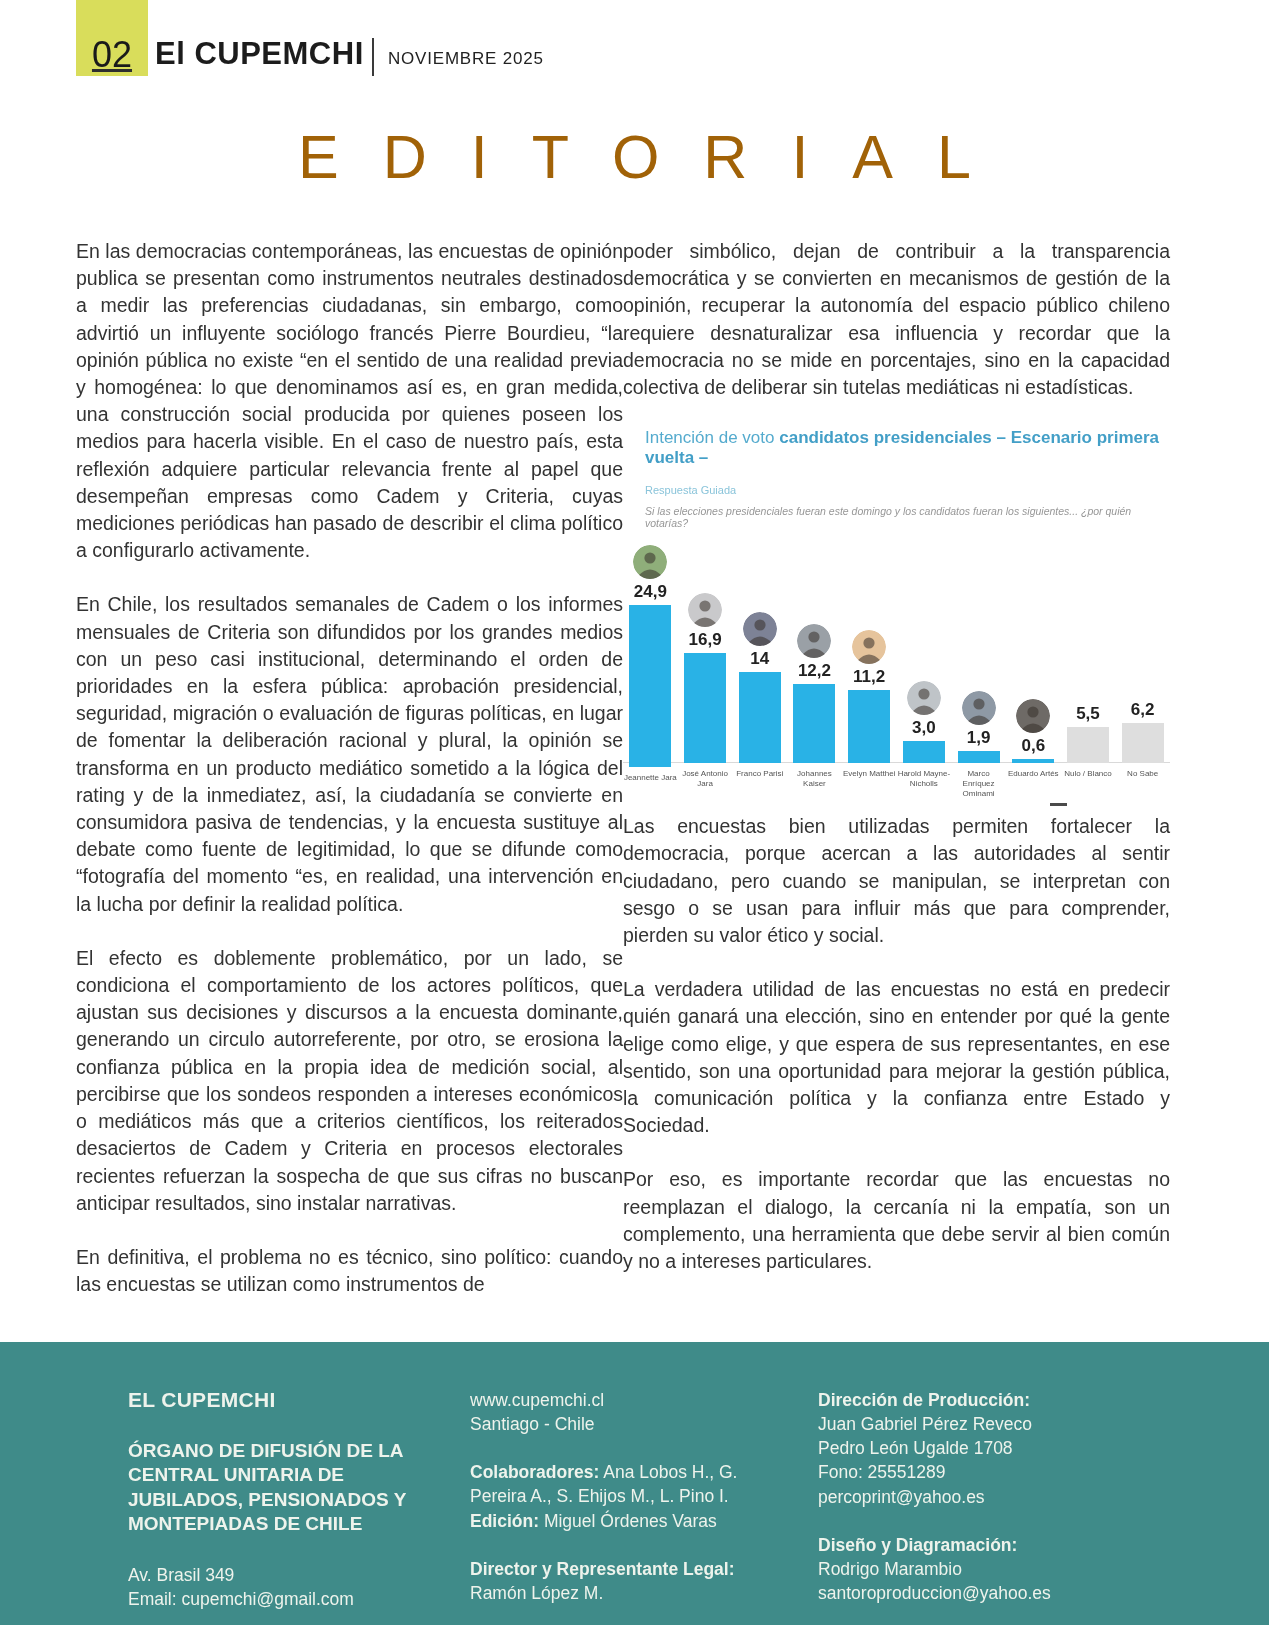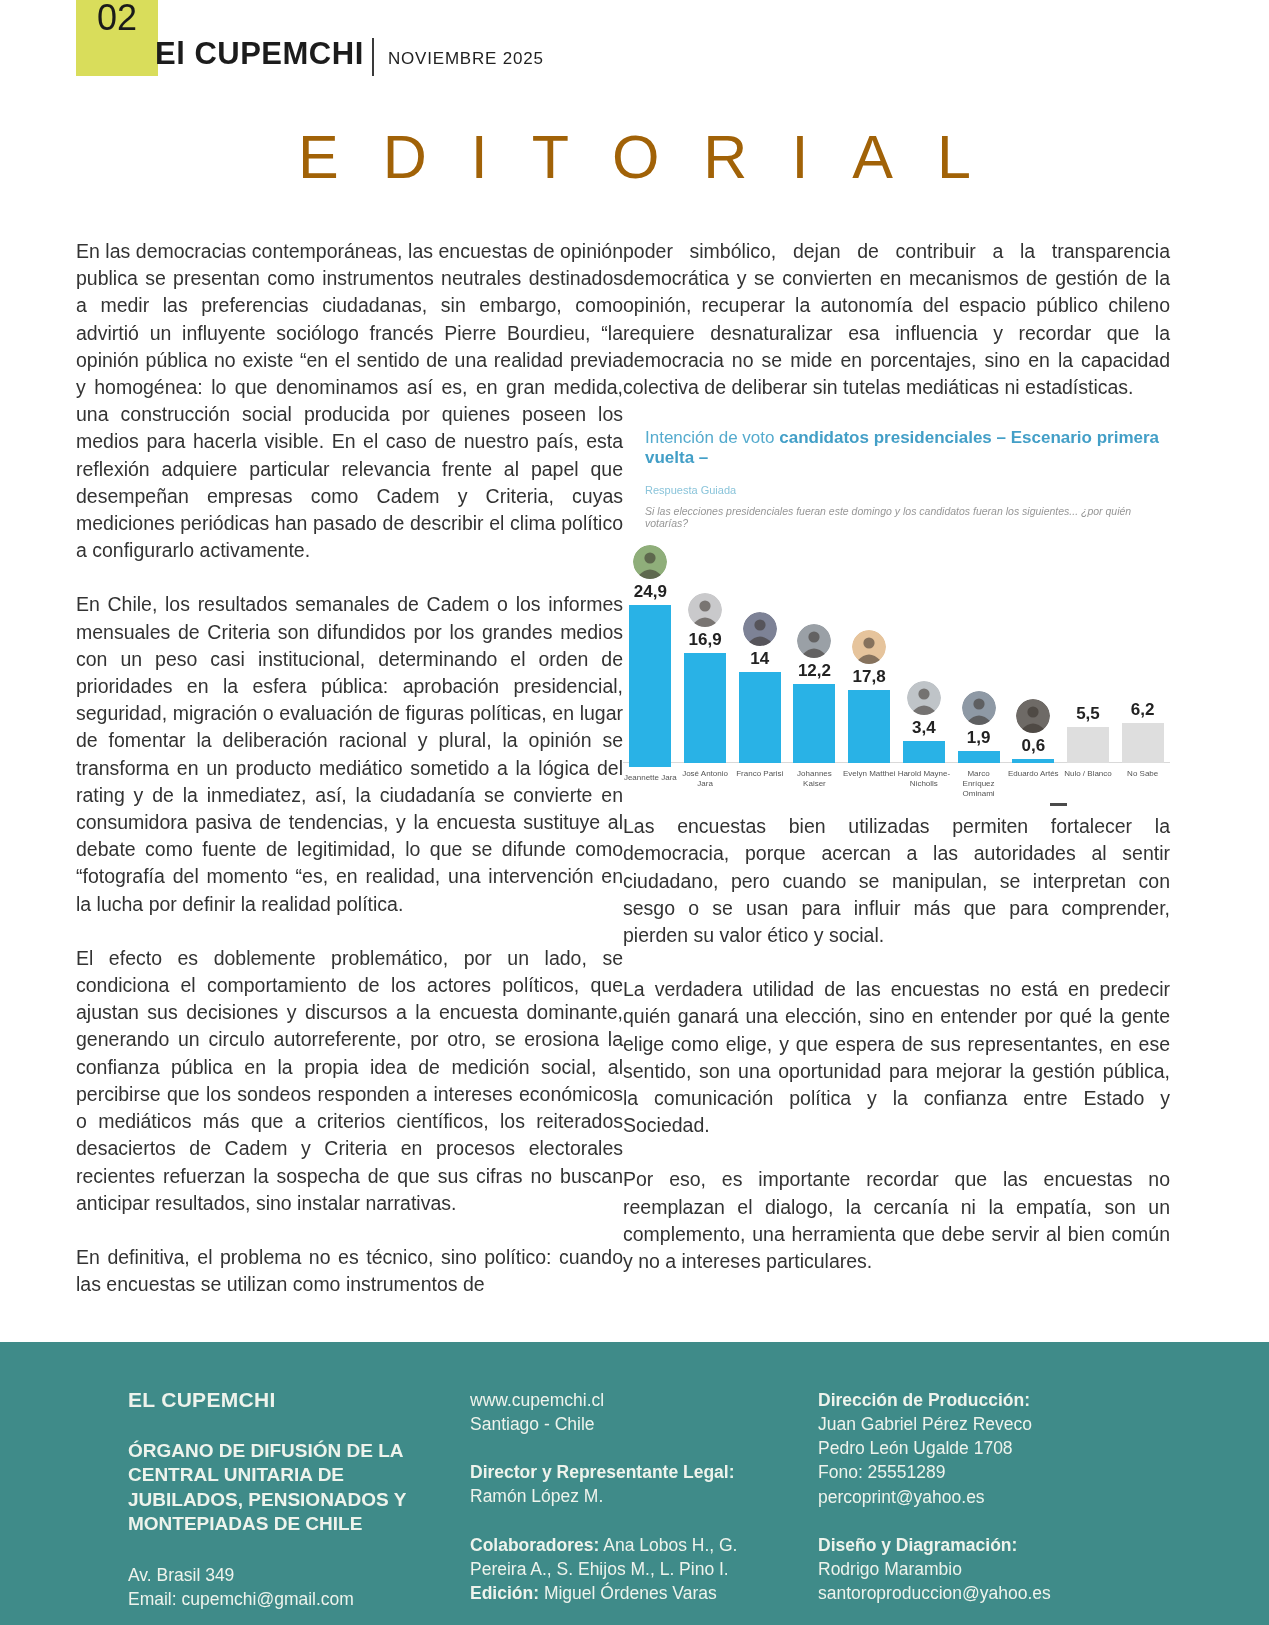--- a/index.html
+++ b/index.html
@@ -1,20 +1,20 @@
 <!DOCTYPE html>
 <html><head>
 <meta charset="utf-8">
 <style>
   html,body{margin:0;padding:0;background:#ffffff;}
   body{width:1269px;height:1625px;position:relative;font-family:"Liberation Sans",sans-serif;color:#2e2e2e;overflow:hidden;}
 
   
-  .pagenum-box{position:absolute;left:76px;top:0;width:82px;height:76px;background:#d9dd5b;
-    display:flex;justify-content:center;}
+  .pagenum-box{position:absolute;left:76px;top:0;width:72px;height:76px;background:#d9dd5b;
+    display:flex;align-items:flex-end;justify-content:center;text-decoration:underline;}
   .pagenum-box span{font-size:36px;color:#1a1a1a;line-height:1;padding-bottom:3px;}
   .brand{position:absolute;left:155px;top:36px;font-size:31px;font-weight:900;letter-spacing:.5px;color:#1c1c1c;}
   .header-divider{position:absolute;left:372px;top:38px;width:2px;height:38px;background:#3a3a3a;}
   .issue{position:absolute;left:388px;top:49px;font-size:17px;letter-spacing:.8px;color:#222;}
 
   
   .editorial{position:absolute;top:122px;left:0;width:100%;text-align:center;
     font-size:61px;font-weight:400;color:#a16207;letter-spacing:44px;padding-left:44px;box-sizing:border-box;}
 
   
@@ -123,31 +123,31 @@
             <div class="c-value">12,2</div>
             <div class="c-bar" style="height: 79px; background: rgb(41, 178, 230);"></div>
             <div class="c-name">Johannes Kaiser</div>
           </div>
           <div class="c-col">
             <div class="c-avatar"><svg viewBox="0 0 34 34" width="34" height="34">
                 <circle cx="17" cy="17" r="17" fill="#e6c49c"></circle>
                 <circle cx="17" cy="13" r="5.6" fill="rgba(55,48,42,0.55)"></circle>
                 <path d="M5.5 30.5 Q17 18.5 28.5 30.5 A17 17 0 0 1 5.5 30.5 Z" fill="rgba(55,48,42,0.55)"></path>
               </svg></div>
-            <div class="c-value">17,8</div>
+            <div class="c-value">11,2</div>
             <div class="c-bar" style="height: 73px; background: rgb(41, 178, 230);"></div>
             <div class="c-name">Evelyn Matthei</div>
           </div>
           <div class="c-col">
             <div class="c-avatar"><svg viewBox="0 0 34 34" width="34" height="34">
                 <circle cx="17" cy="17" r="17" fill="#bfc4c8"></circle>
                 <circle cx="17" cy="13" r="5.6" fill="rgba(55,48,42,0.55)"></circle>
                 <path d="M5.5 30.5 Q17 18.5 28.5 30.5 A17 17 0 0 1 5.5 30.5 Z" fill="rgba(55,48,42,0.55)"></path>
               </svg></div>
-            <div class="c-value">3,4</div>
+            <div class="c-value">3,0</div>
             <div class="c-bar" style="height: 22px; background: rgb(41, 178, 230);"></div>
             <div class="c-name">Harold Mayne-Nicholls</div>
           </div>
           <div class="c-col">
             <div class="c-avatar"><svg viewBox="0 0 34 34" width="34" height="34">
                 <circle cx="17" cy="17" r="17" fill="#8e99a5"></circle>
                 <circle cx="17" cy="13" r="5.6" fill="rgba(55,48,42,0.55)"></circle>
                 <path d="M5.5 30.5 Q17 18.5 28.5 30.5 A17 17 0 0 1 5.5 30.5 Z" fill="rgba(55,48,42,0.55)"></path>
               </svg></div>
             <div class="c-value">1,9</div>
@@ -192,26 +192,26 @@
       <div class="f-org">ÓRGANO DE DIFUSIÓN DE LA CENTRAL UNITARIA DE JUBILADOS, PENSIONADOS Y MONTEPIADAS DE CHILE</div>
       <div class="f-line">Av. Brasil 349</div>
       <div class="f-line">Email: cupemchi@gmail.com</div>
     </div>
     <div class="f-col2">
       <div class="f-block">
         <div class="f-line">www.cupemchi.cl</div>
         <div class="f-line">Santiago - Chile</div>
       </div>
       <div class="f-block">
+        <div class="f-line"><span class="f-bold">Colaboradores:</span><span> Ana Lobos H., G. Pereira A., S. Ehijos M., L. Pino I.</span></div>
+        <div class="f-line"><span class="f-bold">Edición:</span><span> Miguel Órdenes Varas</span></div>
+      </div>
+      <div class="f-block">
         <div class="f-line f-bold">Director y Representante Legal:</div>
         <div class="f-line">Ramón López M.</div>
-      </div>
-      <div class="f-block">
-        <div class="f-line"><span class="f-bold">Colaboradores:</span><span> Ana Lobos H., G. Pereira A., S. Ehijos M., L. Pino I.</span></div>
-        <div class="f-line"><span class="f-bold">Edición:</span><span> Miguel Órdenes Varas</span></div>
       </div>
     </div>
     <div class="f-col3">
       <div class="f-block">
         <div class="f-line f-bold">Dirección de Producción:</div>
         <div class="f-line">Juan Gabriel Pérez Reveco</div>
         <div class="f-line">Pedro León Ugalde 1708</div>
         <div class="f-line">Fono: 25551289</div>
         <div class="f-line">percoprint@yahoo.es</div>
       </div>

